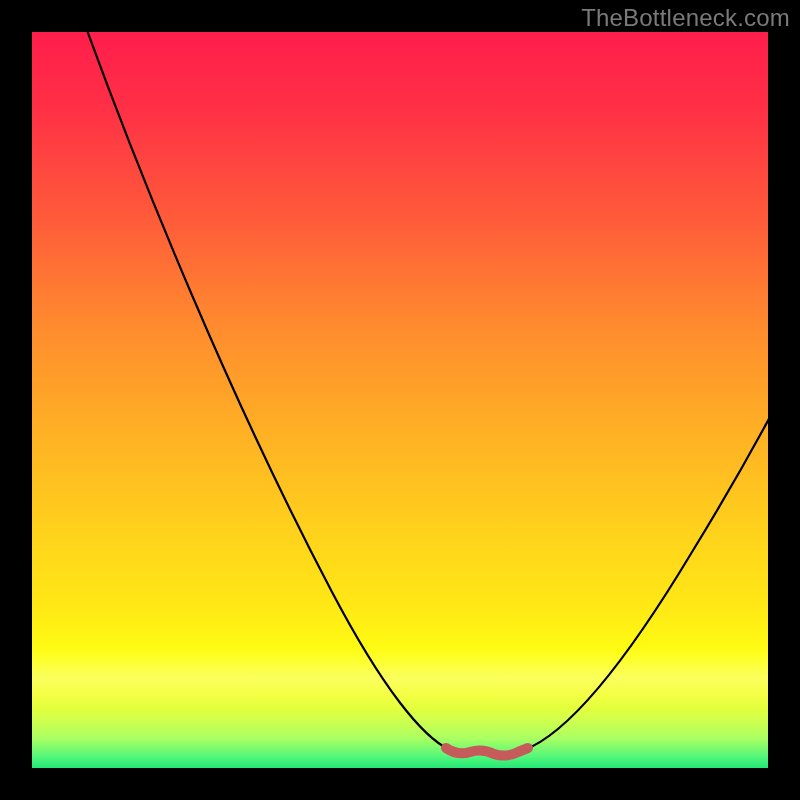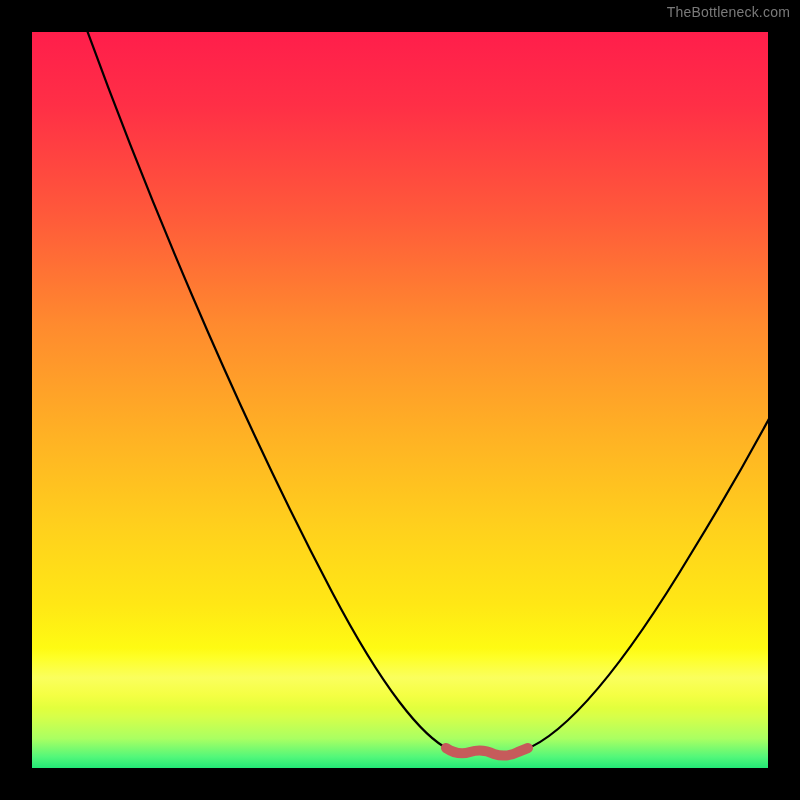--- a/index.html
+++ b/index.html
@@ -15,21 +15,21 @@
     position: relative;
     width: 800px;
     height: 800px;
     background: #000;
   }
   .watermark {
     position: absolute;
     top: 4px;
     right: 10px;
     color: #7a7a7a;
-    font-size: 14px;
+    font-size: 24px;
     font-weight: 500;
     letter-spacing: 0.2px;
     z-index: 10;
   }
   
   .plot {
     position: absolute;
     left: 32px;
     top: 32px;
     width: 736px;

